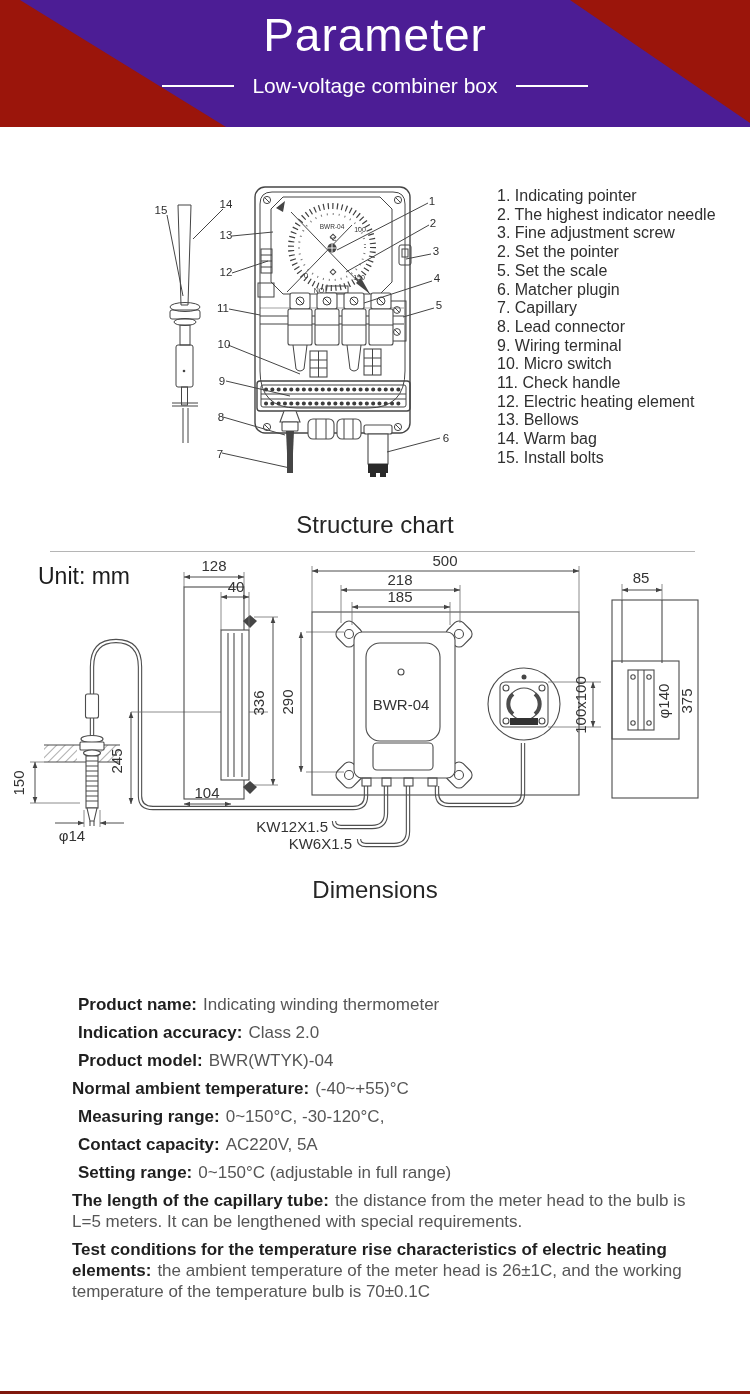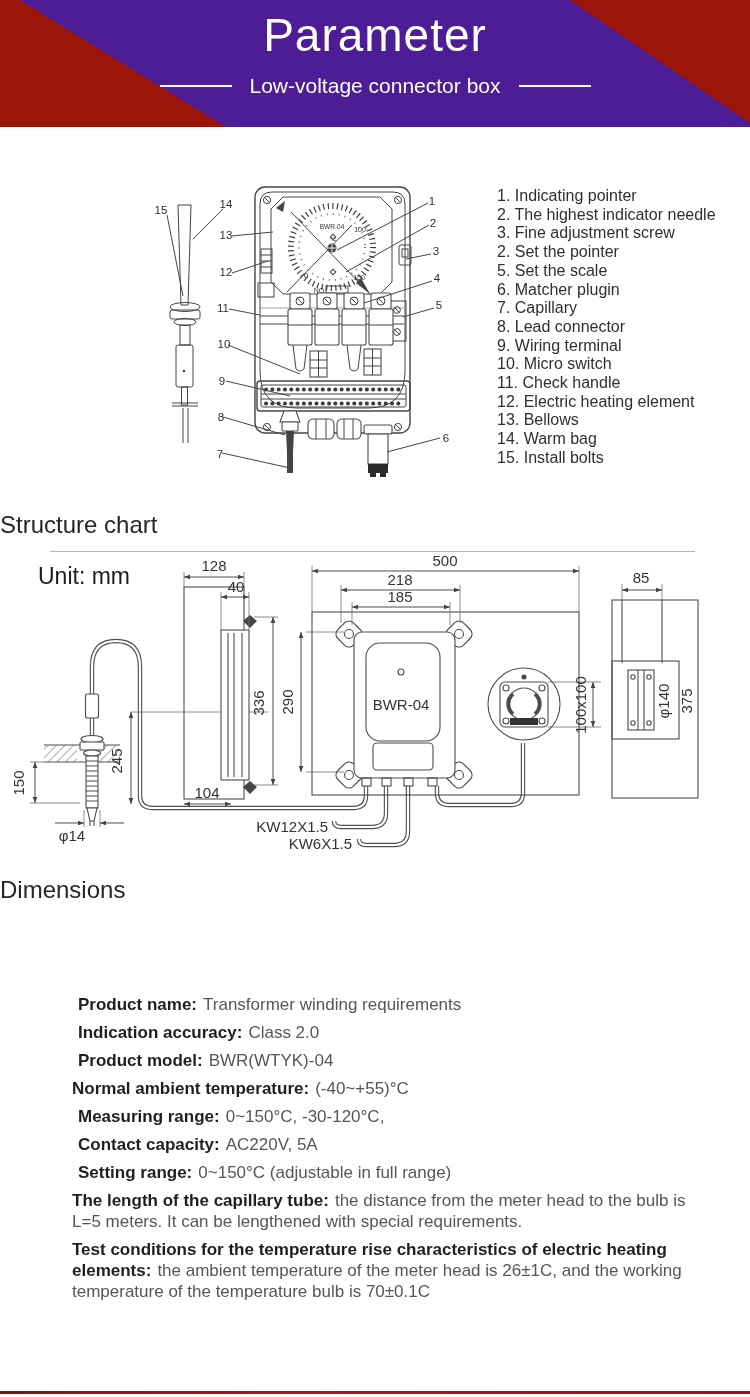--- a/index.html
+++ b/index.html
@@ -12,21 +12,21 @@
   .tri-left{clip-path:polygon(0 0,20px 0,226px 100%,0 100%);}
   .tri-right{clip-path:polygon(570px 0,100% 0,100% 123px);}
   .header-title{position:absolute;left:0;top:8px;width:100%;text-align:center;
                 color:#fff;font-size:46px;font-weight:400;letter-spacing:1px;}
   .header-sub{position:absolute;left:0;top:74px;width:100%;display:flex;
               align-items:center;justify-content:center;gap:18px;color:#fff;}
   .header-sub .txt{font-size:21px;font-weight:300;}
   .sub-line{width:72px;height:2px;background:#fff;}
 
   
-  .sec-heading{position:absolute;width:100%;text-align:left;font-size:24px;color:#262626;}
+  .sec-heading{position:absolute;width:100%;text-align:center;font-size:24px;color:#262626;}
   #h-structure{top:511px;}
   #h-dimensions{top:876px;}
   .divider{position:absolute;left:50px;top:551px;width:645px;height:1px;background:#b5b5b5;}
   .footer-line{position:absolute;left:0;top:1391px;width:750px;height:3px;
                background:linear-gradient(to right,#7d170c,#9e2012 40%,#8d1b0f);}
 
   
   .parts{position:absolute;left:497px;top:187px;width:245px;color:#2f2f2f;
          font-size:16px;line-height:18.7px;}
 
@@ -59,21 +59,21 @@
 <body>
 
 <div class="page">
 
   <div class="header">
     <div class="tri tri-left"></div>
     <div class="tri tri-right"></div>
     <div class="header-title">Parameter</div>
     <div class="header-sub">
       <div class="sub-line"></div>
-      <div class="txt">Low-voltage connector box</div>
+      <div class="txt">Low-voltage combiner box</div>
       <div class="sub-line"></div>
     </div>
   </div>
 
   <svg id="fig-structure" class="fig" width="460" height="320" viewBox="0 0 460 320" xmlns="http://www.w3.org/2000/svg">
 
     <g>
       <polygon class="ln" points="38,30 51,30 48,130 41,130"></polygon>
       <ellipse class="ln" cx="45" cy="132" rx="15" ry="4.5"></ellipse>
       <rect class="ln" x="30" y="135" width="30" height="9" rx="2"></rect>
@@ -429,21 +429,21 @@
       <line class="dim" x1="622" y1="35" x2="662" y2="35" marker-start="url(#ar)" marker-end="url(#ar)"></line>
       <text class="dt" x="641" y="28" text-anchor="middle">85</text>
       <text class="dt" transform="translate(669,146) rotate(-90)" text-anchor="middle">φ140</text>
       <text class="dt" transform="translate(692,146) rotate(-90)" text-anchor="middle">375</text>
     </g>
   </svg>
 
   <div class="sec-heading" id="h-dimensions">Dimensions</div>
 
   <div class="specs">
-    <p class="spec in1"><strong>Product name:</strong><span>Transformer winding requirements</span></p>
+    <p class="spec in1"><strong>Product name:</strong><span>Indicating winding thermometer</span></p>
     <p class="spec in1"><strong>Indication accuracy:</strong><span>Class 2.0</span></p>
     <p class="spec in1"><strong>Product model:</strong><span>BWR(WTYK)-04</span></p>
     <p class="spec"><strong>Normal ambient temperature:</strong><span>(-40~+55)°C</span></p>
     <p class="spec in1"><strong>Measuring range:</strong><span>0~150°C, -30-120°C,</span></p>
     <p class="spec in1"><strong>Contact capacity:</strong><span>AC220V, 5A</span></p>
     <p class="spec in1"><strong>Setting range:</strong><span>0~150°C (adjustable in full range)</span></p>
     <p class="spec"><strong>The length of the capillary tube:</strong><span>the distance from the meter head to the bulb is L=5 meters. It can be lengthened with special requirements.</span></p>
     <p class="spec"><strong>Test conditions for the temperature rise characteristics of electric heating elements:</strong><span>the ambient temperature of the meter head is 26±1C, and the working temperature of the temperature bulb is 70±0.1C</span></p>
   </div>
 

